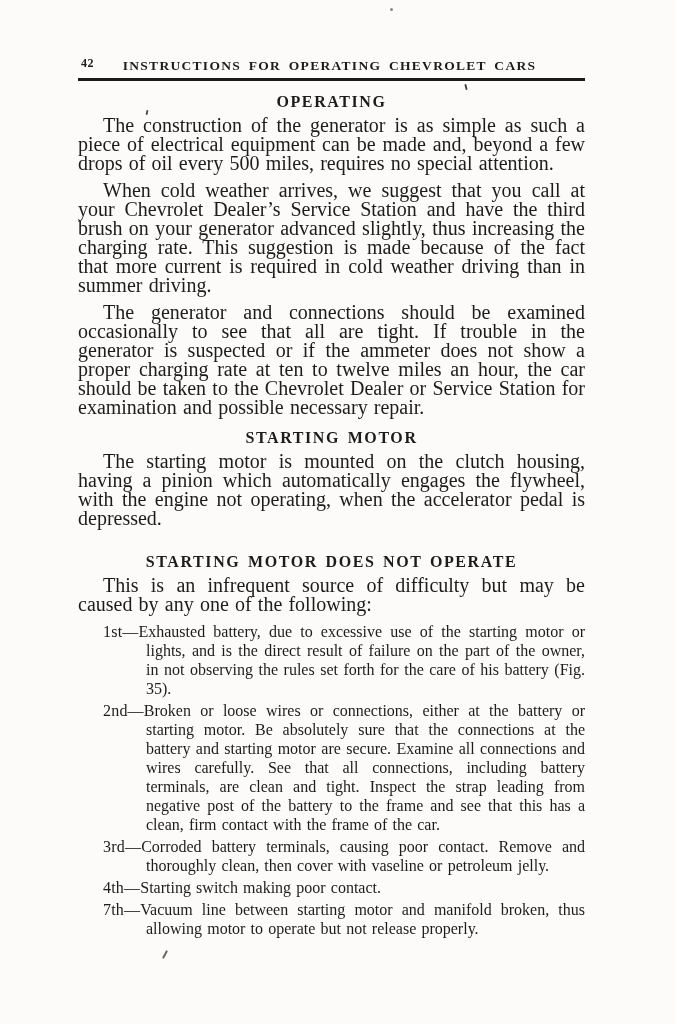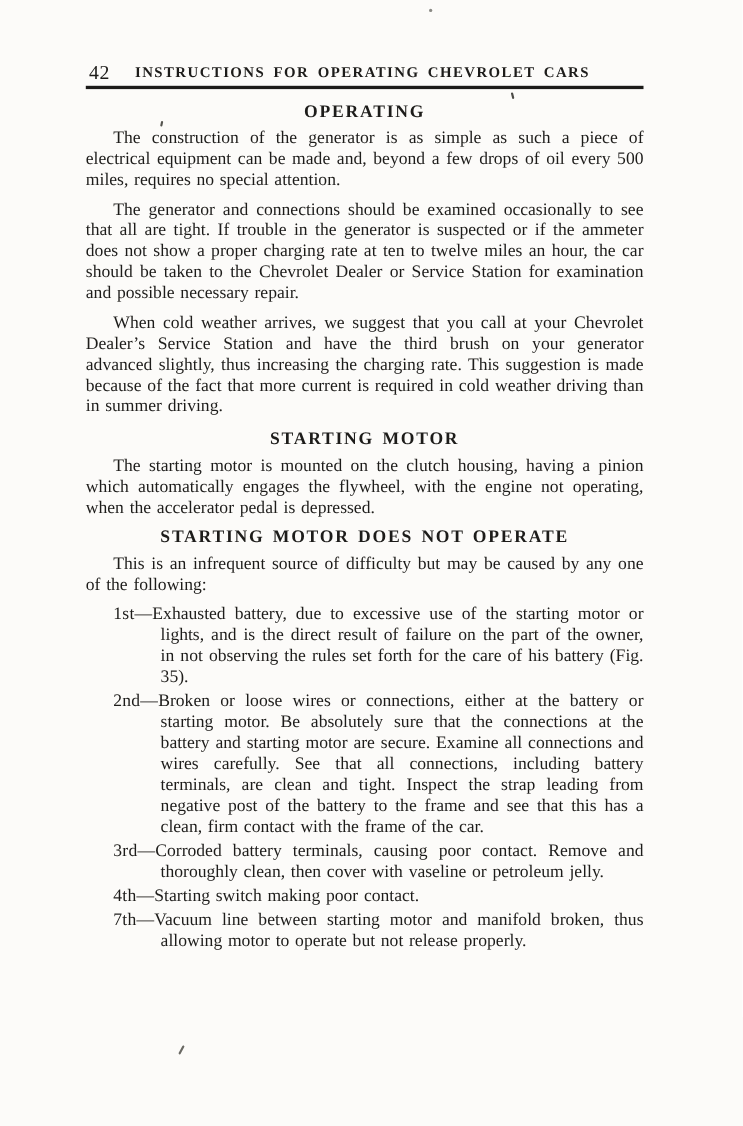--- a/index.html
+++ b/index.html
@@ -23,22 +23,22 @@
     width: 507px;
   }
   .header-row {
     position: relative;
     height: 19px;
   }
   .page-num {
     position: absolute;
     left: 3px;
     top: 0;
-    font-size: 18px;
-    font-weight: normal;
+    font-size: 12px;
+    font-weight: bold;
     letter-spacing: 0.5px;
   }
   .running-title {
     position: absolute;
     left: 0;
     right: 4px;
     top: 2px;
     text-align: center;
     font-size: 13.5px;
     font-weight: bold;
@@ -53,24 +53,24 @@
   }
   .section-heading {
     text-align: center;
     font-size: 16px;
     font-weight: bold;
     letter-spacing: 1.6px;
     word-spacing: 2px;
     margin: 12px 0 5px 0;
   }
   .section-heading.big-gap {
-    margin-top: 9px;
+    margin-top: 25px;
   }
   p.body-par {
-    font-size: 16px;
+    font-size: 20px;
     line-height: 19px;
     text-align: justify;
     text-indent: 25px;
     word-spacing: 1.2px;
     margin: 0 0 8px 0;
   }
   .fault-list {
     margin-top: 2px;
   }
   .list-item {
@@ -111,22 +111,22 @@
 
     <div class="header-row">
       <span class="page-num">42</span>
       <span class="running-title">INSTRUCTIONS FOR OPERATING CHEVROLET CARS</span>
     </div>
     <hr class="header-rule">
 
     <div>
       <div class="section-heading">OPERATING</div>
       <p class="body-par">The construction of the generator is as simple as such a piece of electrical equipment can be made and, beyond a few drops of oil every 500 miles, requires no special attention.</p>
+      <p class="body-par">When cold weather arrives, we suggest that you call at your Chevrolet Dealer’s Service Station and have the third brush on your generator advanced slightly, thus increasing the charging rate.  This suggestion is made because of the fact that more current is required in cold weather driving than in summer driving.</p>
       <p class="body-par">The generator and connections should be examined occasionally to see that all are tight.  If trouble in the generator is suspected or if the ammeter does not show a proper charging rate at ten to twelve miles an hour, the car should be taken to the Chevrolet Dealer or Service Station for examination and possible necessary repair.</p>
-      <p class="body-par">When cold weather arrives, we suggest that you call at your Chevrolet Dealer’s Service Station and have the third brush on your generator advanced slightly, thus increasing the charging rate.  This suggestion is made because of the fact that more current is required in cold weather driving than in summer driving.</p>
     </div>
 
     <div>
       <div class="section-heading">STARTING MOTOR</div>
       <p class="body-par">The starting motor is mounted on the clutch housing, having a pinion which automatically engages the flywheel, with the engine not operating, when the accelerator pedal is depressed.</p>
     </div>
 
     <div>
       <div class="section-heading big-gap">STARTING MOTOR DOES NOT OPERATE</div>
       <p class="body-par">This is an infrequent source of difficulty but may be caused by any one of the following:</p>

